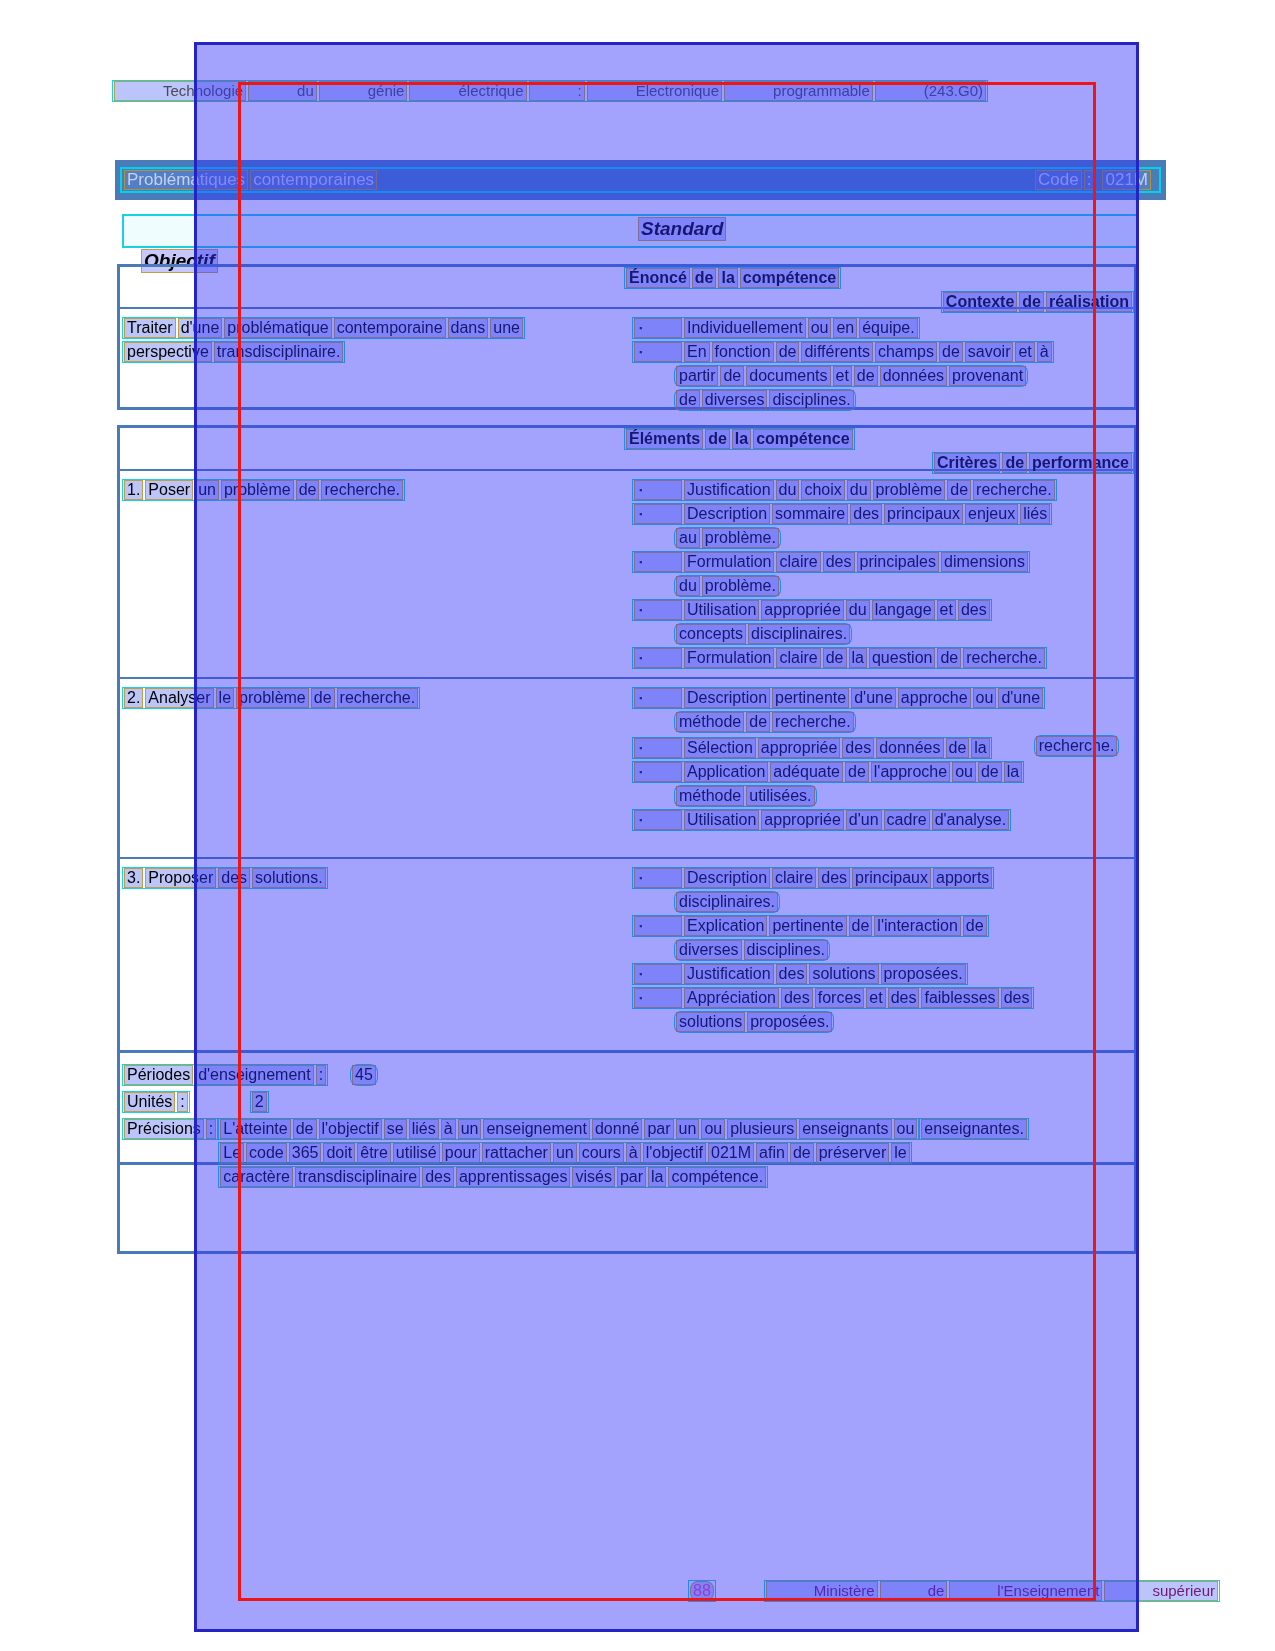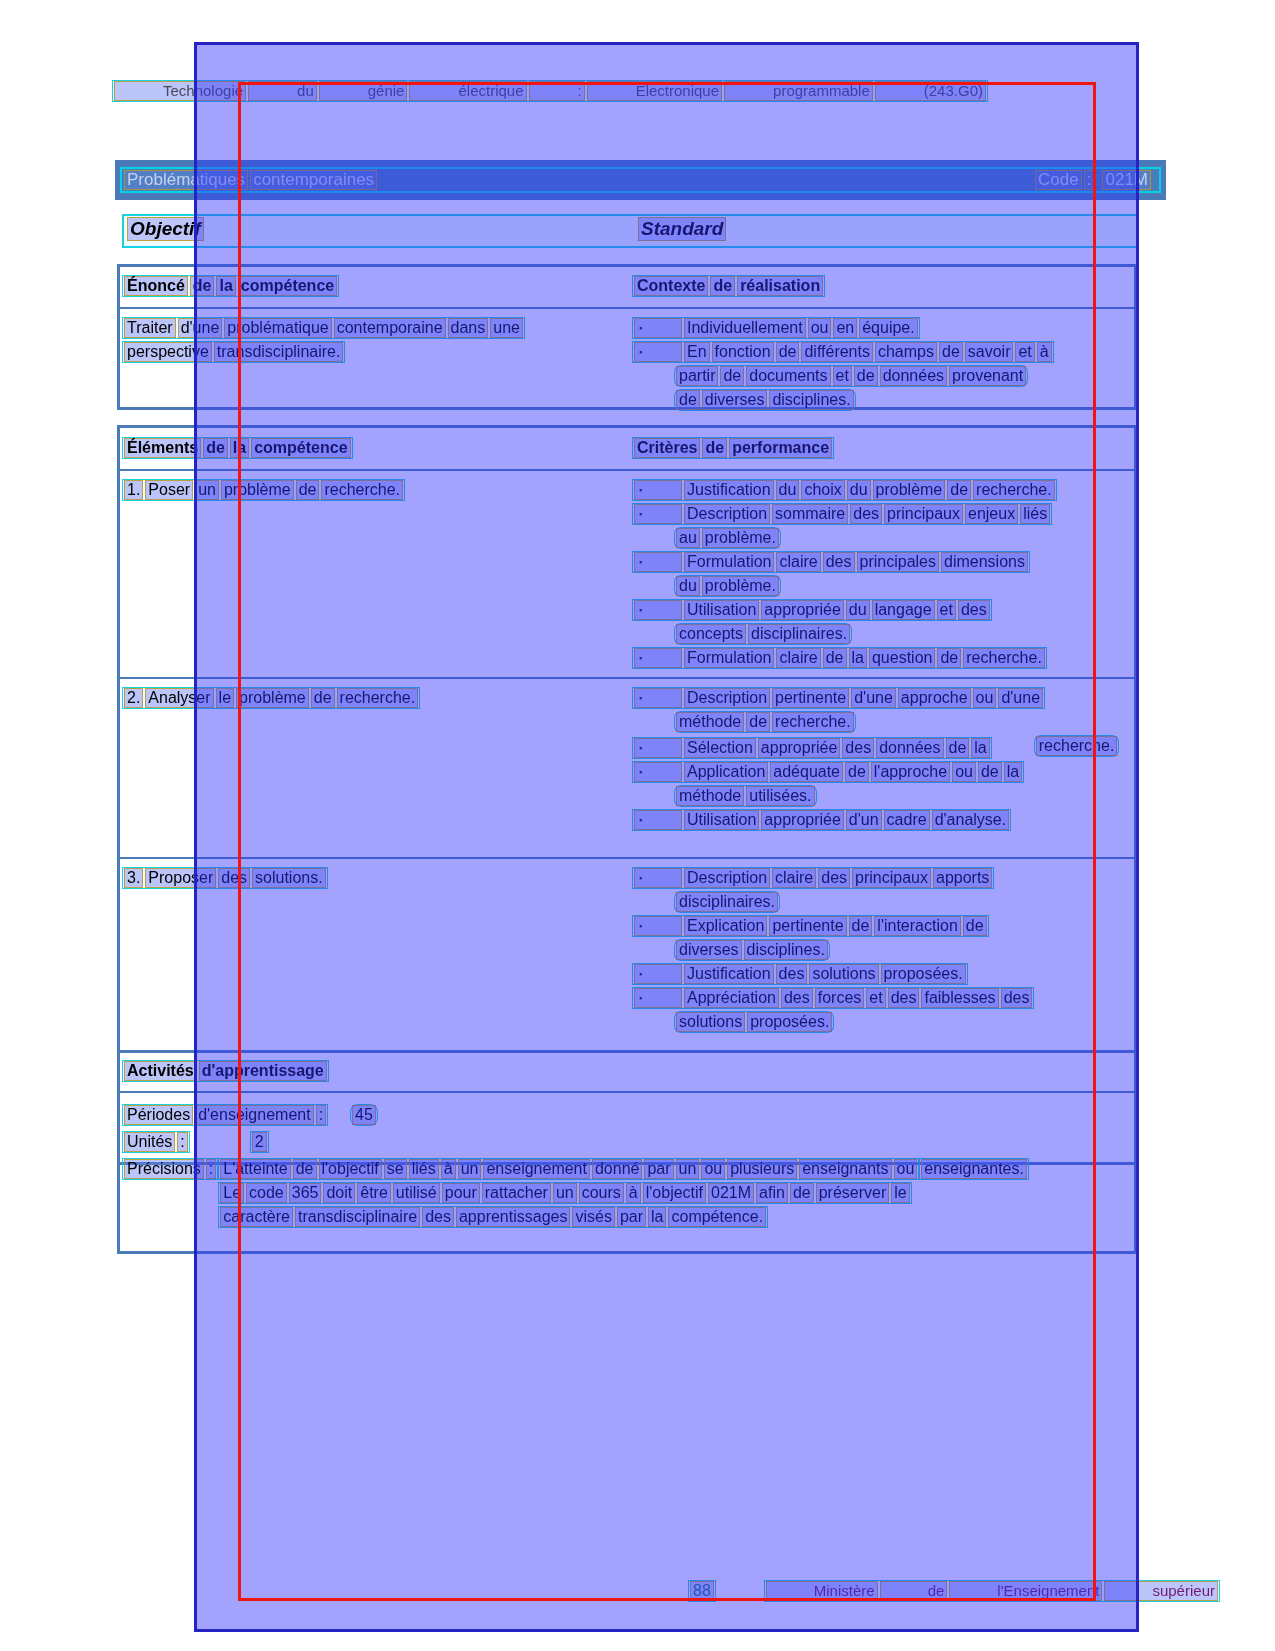--- a/index.html
+++ b/index.html
@@ -25,26 +25,26 @@
   #bar-linebox{position:absolute;left:5px;right:5px;top:7px;bottom:7px;
      border:2px solid rgba(0,215,235,0.95);background:rgba(0,215,240,0.05);}
   #title-bar .wline{border:none;background:none;margin:0;position:relative;}
   #title-bar .w{color:#c6d2ea;font-size:17px;background:rgba(130,130,250,0.22);}
   #code-group{display:flex;gap:6px;position:relative;}
 
   
   #obj-row{position:absolute;left:122px;top:214px;width:1012px;height:30px;
      border:2px solid rgba(0,205,224,0.9);background:rgba(0,215,240,0.06);}
   #obj-row .wline{border:none;background:none;position:absolute;top:1px;}
-  #objectif{left:2px;} #standard{left:513px;}
+  #objectif{left:16px;margin-top:32px;} #standard{left:513px;}
   #obj-row .w{font-weight:bold;font-style:italic;font-size:19px;line-height:22px;}
 
   
   .tbl{position:absolute;left:117px;width:1020px;border:3px solid #4a7ab8;box-sizing:border-box;background:transparent;}
-  .thead{display:flex;align-items:center;border-bottom:2px solid #4a7ab8;}
+  .thead{display:flex;align-items:flex-end;border-bottom:2px solid #4a7ab8;flex-direction:column;}
   .hc1{width:512px;padding-left:2px;box-sizing:border-box;}
   .hc2{flex:1;}
   .trow{display:flex;}
   .trow + .trow{border-top:2px solid #4a7ab8;}
   .c1{width:512px;padding:8px 0 4px 2px;box-sizing:border-box;}
   .c2{flex:1;padding:8px 0 4px 0;}
 
   #table1{top:264px;height:146px;}
   #table1 .thead{height:40px;}
   #table2{top:425px;height:740px;}
@@ -58,21 +58,21 @@
   #table3 .thead{height:38px;}
   #act-body{padding:11px 0 0 2px;}
   .act-row{display:flex;margin:0 0 3px 0;}
   .val-45{margin-left:22px;border-radius:8px;}
   .val-2{margin-left:60px;}
   #prec-row{display:flex;}
   #prec-label-col{width:134px;}
 
   
   #footer{position:absolute;left:688px;top:1580px;display:flex;}
-  #pgnum .w{color:#0f766e;}
+  #pgnum .w{color:#ec4899;border-radius:8px;}
   #ministry{margin-left:48px;}
   #ministry .w{color:#701a75;font-size:15px;padding-left:47px;}
 
   
   #overlay{position:absolute;left:194px;top:42px;width:945px;height:1590px;
      background:rgba(50,50,250,0.45);border:3px solid #2424c4;box-sizing:border-box;
      pointer-events:none;}
   #redbox{position:absolute;left:238px;top:82px;width:858px;height:1519px;
      border:3px solid #f01515;box-sizing:border-box;pointer-events:none;}
 </style>
@@ -354,28 +354,20 @@
             <span class="w">faiblesses</span>
             <span class="w">des</span>
           </div><div class="wline cont">
             <span class="w">solutions</span>
             <span class="w">proposées.</span>
           </div></div>
     </div>
   </div>
 
   <div class="tbl" id="table3">
-    <div class="thead">
-      <div class="hc1">
-        <div class="wline bold">
-            <span class="w">Activités</span>
-            <span class="w">d'apprentissage</span>
-          </div>
-      </div>
-    </div>
     <div id="act-body">
       <div class="act-row">
         <div class="wline">
             <span class="w">Périodes</span>
             <span class="w">d'enseignement</span>
             <span class="w">:</span>
           </div>
         <div class="wline val-45">
             <span class="w">45</span>
           </div>

